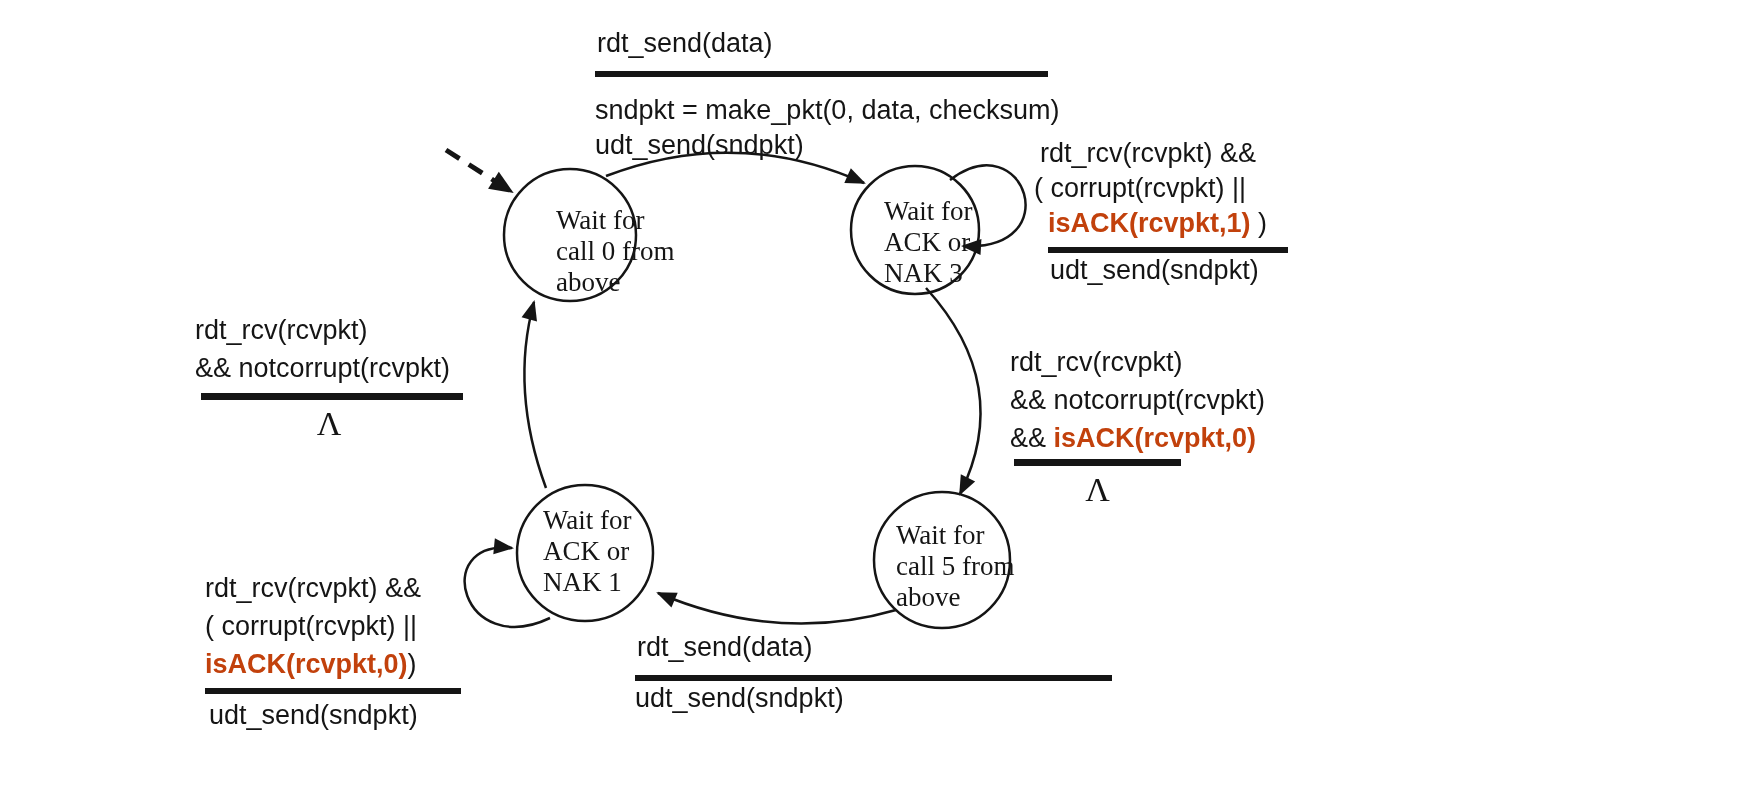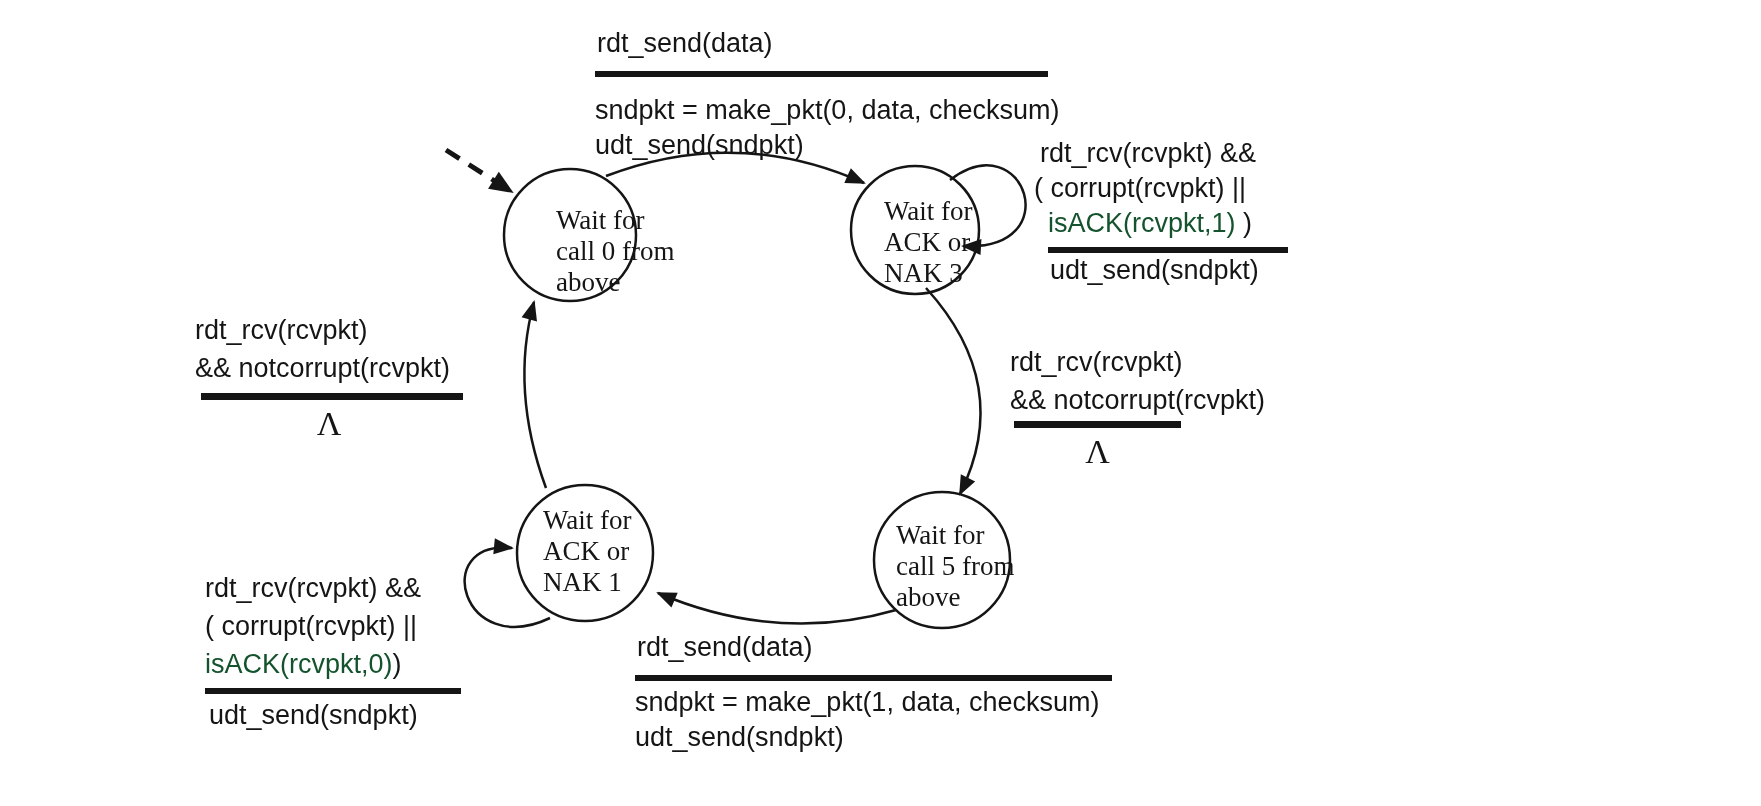--- a/index.html
+++ b/index.html
@@ -3,21 +3,21 @@
 <meta charset="utf-8">
 <style>
   html,body{margin:0;padding:0;background:#ffffff;}
   .canvas{position:relative;width:1761px;height:806px;background:#ffffff;overflow:hidden;
           font-family:"Liberation Sans",sans-serif;color:#151515;}
   svg.gfx{position:absolute;left:0;top:0;z-index:1;}
   .txt{position:absolute;z-index:2;font-size:27px;line-height:35px;white-space:nowrap;}
   .txt.sp38 .ln{height:38px;line-height:38px;}
   .ln{height:35px;line-height:35px;}
   .bar{background:#151515;height:6px;}
-  .red{color:#14532d;font-weight:normal;}
+  .red{color:#c2410c;font-weight:bold;}
   .state-label{position:absolute;z-index:2;font-size:27px;line-height:31px;white-space:nowrap;font-family:Liberation Serif, serif;}
   .lambda{font-family:"Liberation Serif",serif;font-size:34px;line-height:36px;text-align:center;}
 </style>
 </head>
 <body>
 
 <div class="canvas">
 
   <svg class="gfx" width="1761" height="806" viewBox="0 0 1761 806">
     <defs>
@@ -83,32 +83,32 @@
   <div class="txt sp38" style="left:195px;top:311px;width:270px;">
     <div class="ln">rdt_rcv(rcvpkt)</div>
     <div class="ln">&amp;&amp; notcorrupt(rcvpkt)</div>
     <div class="bar" style="width:262px;height:7px;margin-left:6px;margin-top:6px;"></div>
     <div class="lambda" style="width:268px;margin-top:6px;">Λ</div>
   </div>
 
   <div class="txt sp38" style="left:1010px;top:343px;width:180px;">
     <div class="ln">rdt_rcv(rcvpkt)</div>
     <div class="ln">&amp;&amp; notcorrupt(rcvpkt)</div>
+    <div class="ln"><span>&amp;&amp; </span><span class="red">isACK(rcvpkt,0)</span></div>
     <div class="bar" style="width:167px;height:7px;margin-left:4px;margin-top:2px;"></div>
     <div class="lambda" style="width:175px;margin-top:6px;">Λ</div>
   </div>
 
   <div class="txt sp38" style="left:205px;top:569px;">
     <div class="ln">rdt_rcv(rcvpkt) &amp;&amp;</div>
     <div class="ln">( corrupt(rcvpkt) ||</div>
     <div class="ln"><span class="red">isACK(rcvpkt,0)</span><span>)</span></div>
     <div class="bar" style="width:256px;margin-top:5px;"></div>
     <div class="ln" style="margin-top:2px;padding-left:4px;">udt_send(sndpkt)</div>
   </div>
 
   <div class="txt" style="left:635px;top:630px;">
     <div class="ln" style="padding-left:2px;">rdt_send(data)</div>
     <div class="bar" style="width:477px;margin-top:10px;"></div>
-    <div class="ln" style="margin-top:4px;">sndpkt = make_pkt(1, data, checksum)</div>
     <div class="ln">udt_send(sndpkt)</div>
   </div>
 
 </div>
 
 </body></html>

